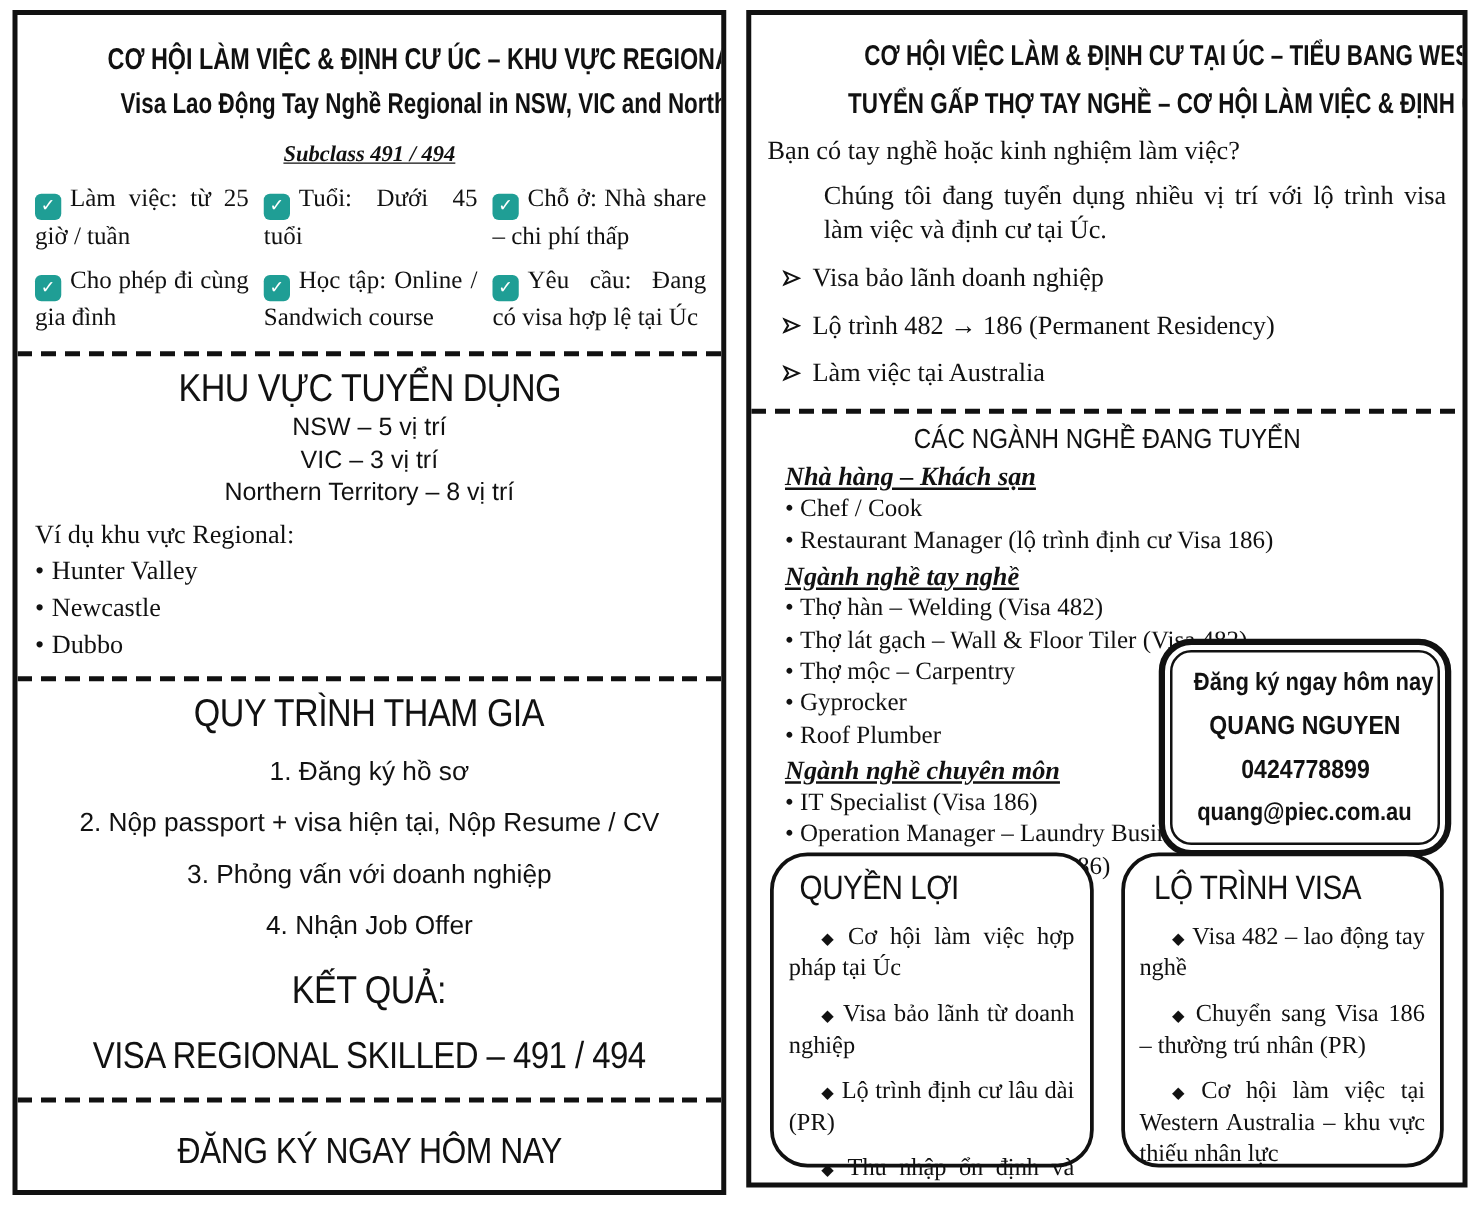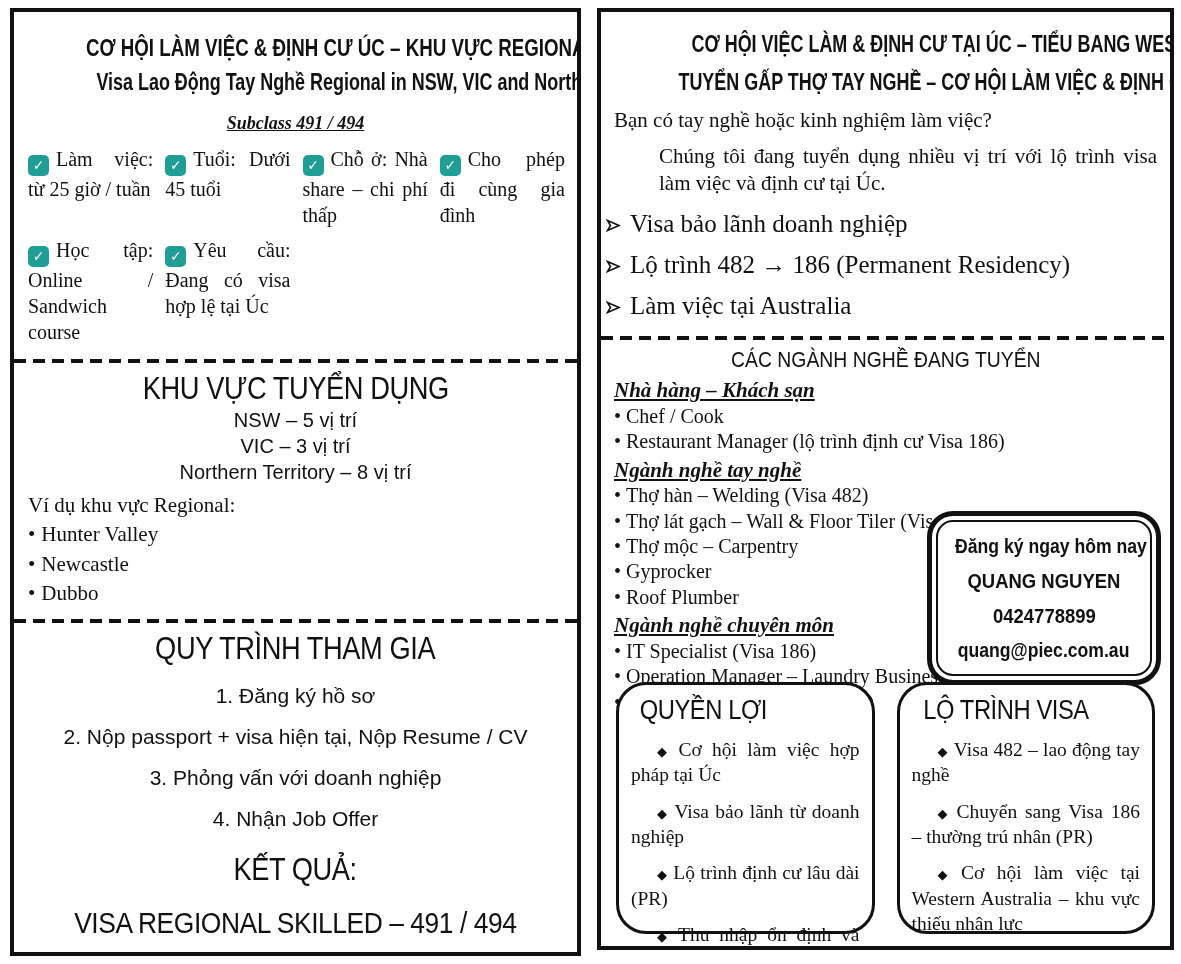--- a/index.html
+++ b/index.html
@@ -41,21 +41,21 @@
   
   .lp-title    { margin-top: 22px; }
   .lp-title    .condensed { font-size: 24px; }
   .lp-subtitle { margin-top: 7px; }
   .lp-subtitle .condensed { font-size: 23px; }
   .lp-subclass { margin-top: 17px; font-size: 18px; font-weight: 700; font-style: italic; }
   .lp-subclass span { text-decoration: underline; }
 
   .features {
     display: grid;
-    grid-template-columns: 1fr 1fr 1fr 1fr;
+    grid-template-columns: 1fr 1fr 1fr;
     column-gap: 12px;
     row-gap: 9px;
     padding: 12px 12px 8px 14px;
     font-size: 20px;
     line-height: 1.3;
   }
   .feature { text-align: justify; }
   .checkbox {
     display: inline-block;
     width: 21px; height: 21px;
@@ -100,29 +100,29 @@
   
   .rp-title1 { margin-top: 19px; }
   .rp-title1 .condensed { font-size: 23px; }
   .rp-title2 { margin-top: 11px; }
   .rp-title2 .condensed { font-size: 23px; }
 
   .rp-intro { padding: 0 13px; font-size: 21px; line-height: 1.32; text-align: left; }
   .rp-question  { margin-top: 11px; }
   .rp-paragraph { margin-top: 8px; text-align: justify; margin-left: 45px; }
 
-  .highlight { padding: 0 5px; font-size: 25px; margin-top: 12px; text-align: left; }
+  .highlight { padding: 0 25px; font-size: 21px; margin-top: 12px; text-align: left; }
   .arrow-icon { display: inline-block; margin-right: 9px; vertical-align: -1px; }
 
   .rp-divider { margin-top: 15px; }
 
   .jobs-heading { margin-top: 7px; }
   .jobs-heading .narrow { font-size: 22px; letter-spacing: 0px; }
 
-  .jobs { padding: 2px 13px 0 13px; text-align: left; }
+  .jobs { padding: 2px 13px 0 27px; text-align: left; }
   .job-group-label {
     font-size: 21px; font-weight: 700; font-style: italic;
     text-decoration: underline;
     margin-top: 3px; line-height: 1.22;
   }
   .job-item { font-size: 20px; line-height: 1.27; }
   .job-item .bullet-char { margin-right: 5px; }
 
   .contact-card {
     position: absolute;

